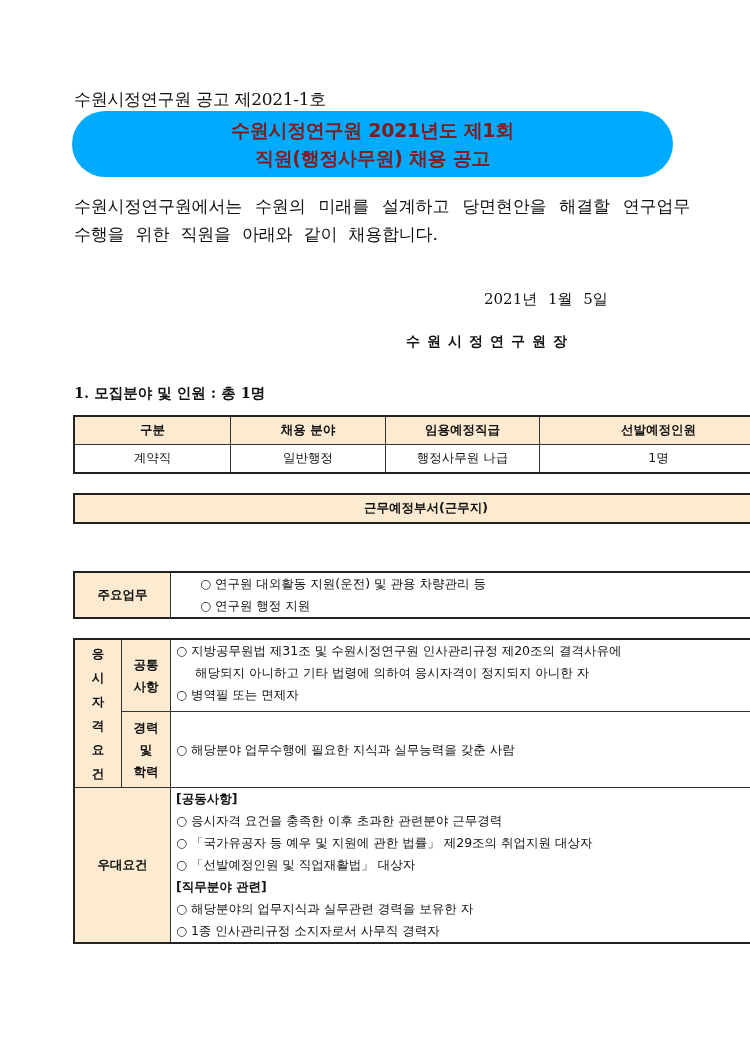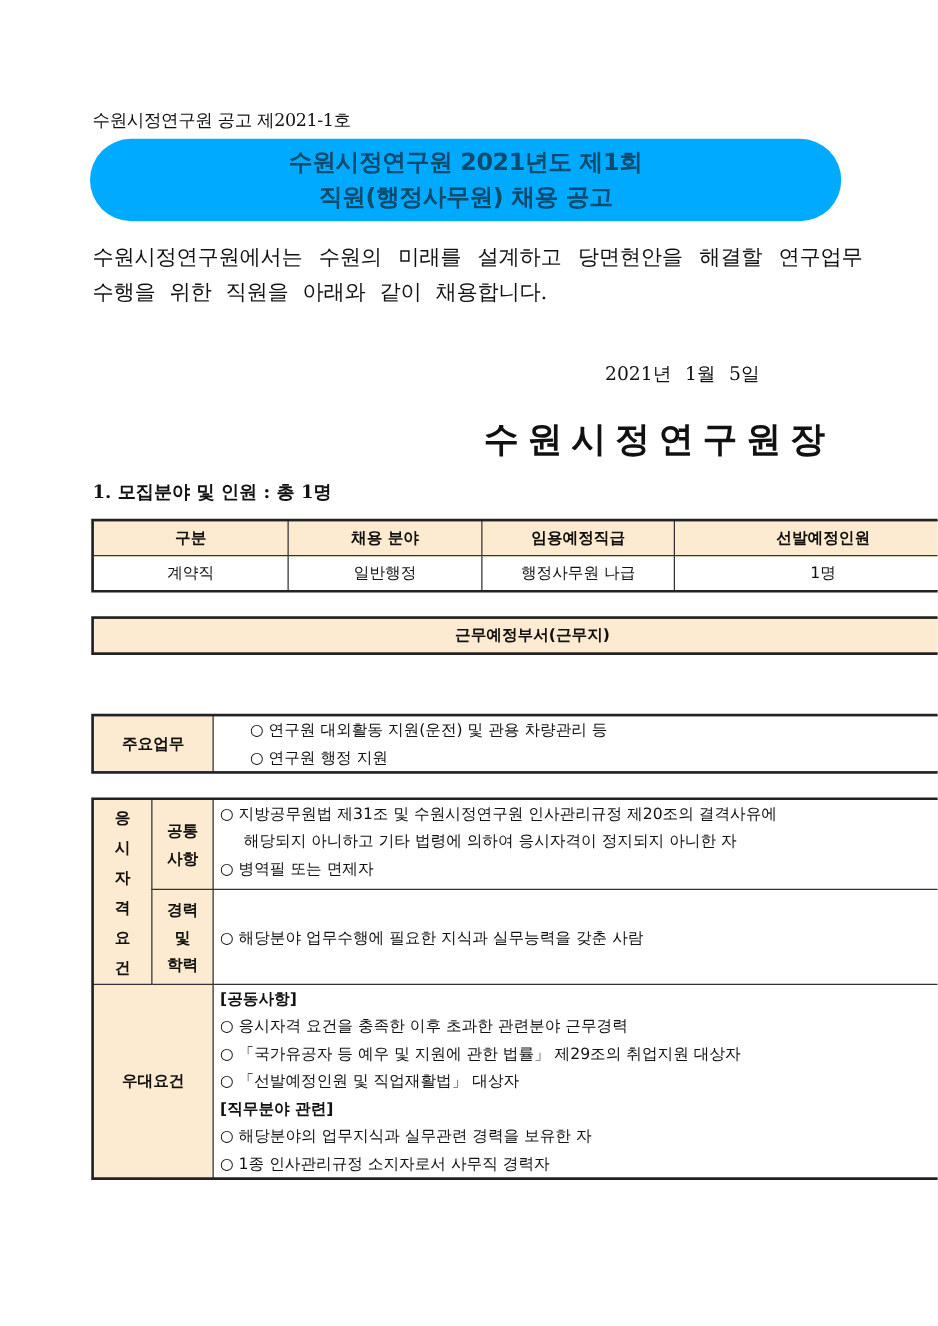--- a/index.html
+++ b/index.html
@@ -3,38 +3,38 @@
   <meta charset="utf-8">
   <style>
     html, body { margin: 0; padding: 0; background: #ffffff; }
     body {
       width: 750px; height: 1061px; position: relative; overflow: hidden;
       font-family: "DejaVu Sans", "Liberation Sans", sans-serif; color: #111;
     }
     .serif { font-family: "DejaVu Serif", "Liberation Serif", serif; }
     .abs { position: absolute; }
 
-    #doc-number { left: 74px; top: 88px; font-size: 14px; letter-spacing: -0.3px; }
+    #doc-number { left: 74px; top: 88px; font-size: 17px; letter-spacing: -0.3px; }
 
     #banner {
       left: 72px; top: 111px; width: 601px; height: 66px;
       background: #00aaff; border-radius: 33px;
       display: flex; flex-direction: column; align-items: center; justify-content: center;
-      color: #0c4a6e; font-weight: bold;
+      color: #7f1d1d; font-weight: bold;
     }
     #banner .line { font-size: 19px; line-height: 28px; letter-spacing: -0.3px; }
 
     #intro {
       left: 74px; top: 192px; width: 616px;
       font-size: 17px; line-height: 28px; text-align: justify; text-align-last: left;
       letter-spacing: -0.2px; word-spacing: 6px;
     }
 
     #date { left: 484px; top: 290px; font-size: 15px; word-spacing: 6px; }
-    #signature { left: 387px; top: 333px; font-size: 28px; font-weight: bold; letter-spacing: 7px; }
+    #signature { left: 406px; top: 333px; font-size: 14px; font-weight: bold; letter-spacing: 7px; }
 
     #section-heading { left: 74px; top: 384px; font-size: 14.5px; font-weight: bold; }
 
     table { border-collapse: collapse; position: absolute; left: 74px; width: 704px; table-layout: fixed; }
     td, th { border: 1px solid #333; font-size: 12.5px; padding: 0; font-weight: normal; }
     table.outer { outline: 2px solid #222; outline-offset: -1px; }
     .hdr { background: #fdebd1; font-weight: bold; }
     .center { text-align: center; vertical-align: middle; }
 
     #recruit-table { top: 416px; }

